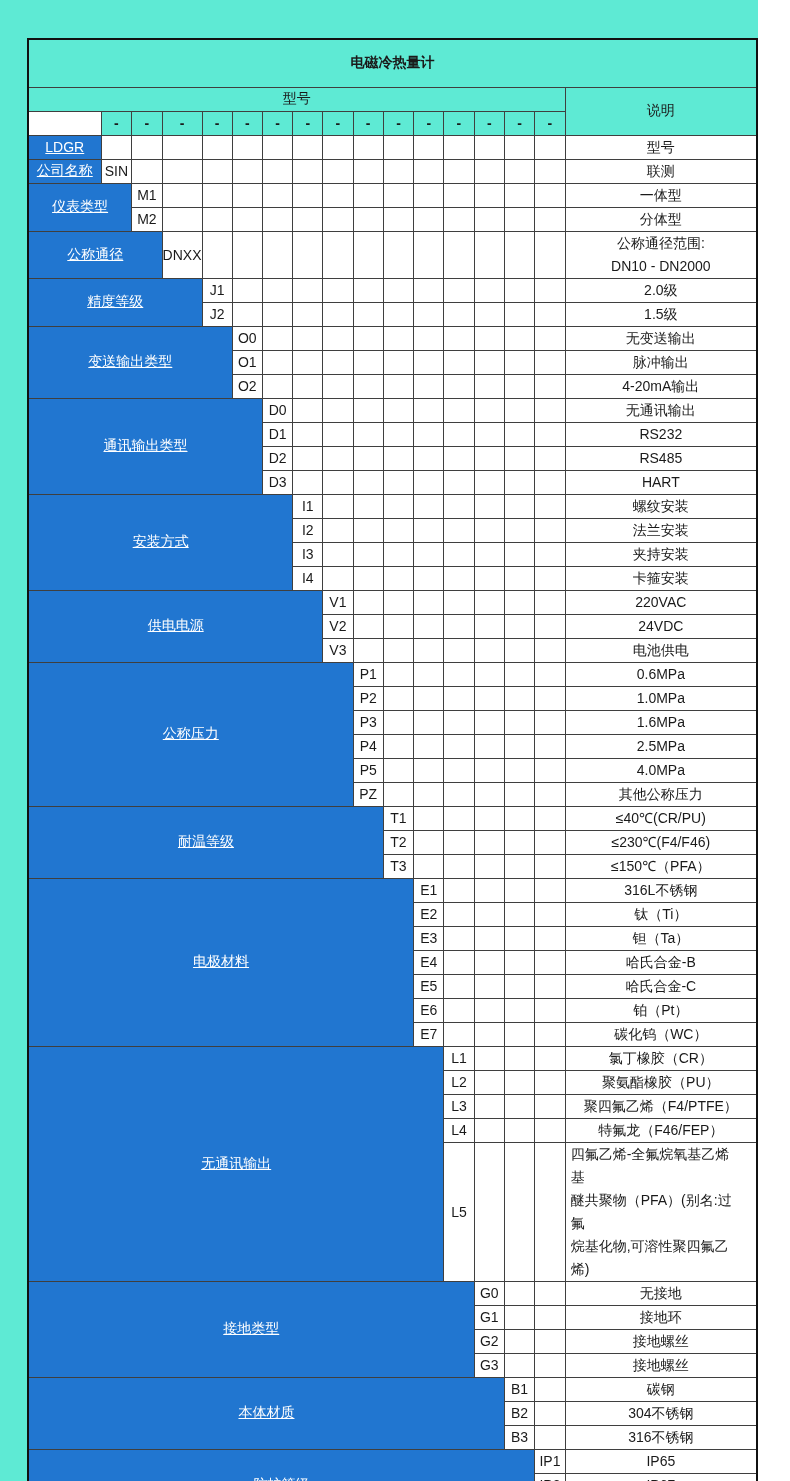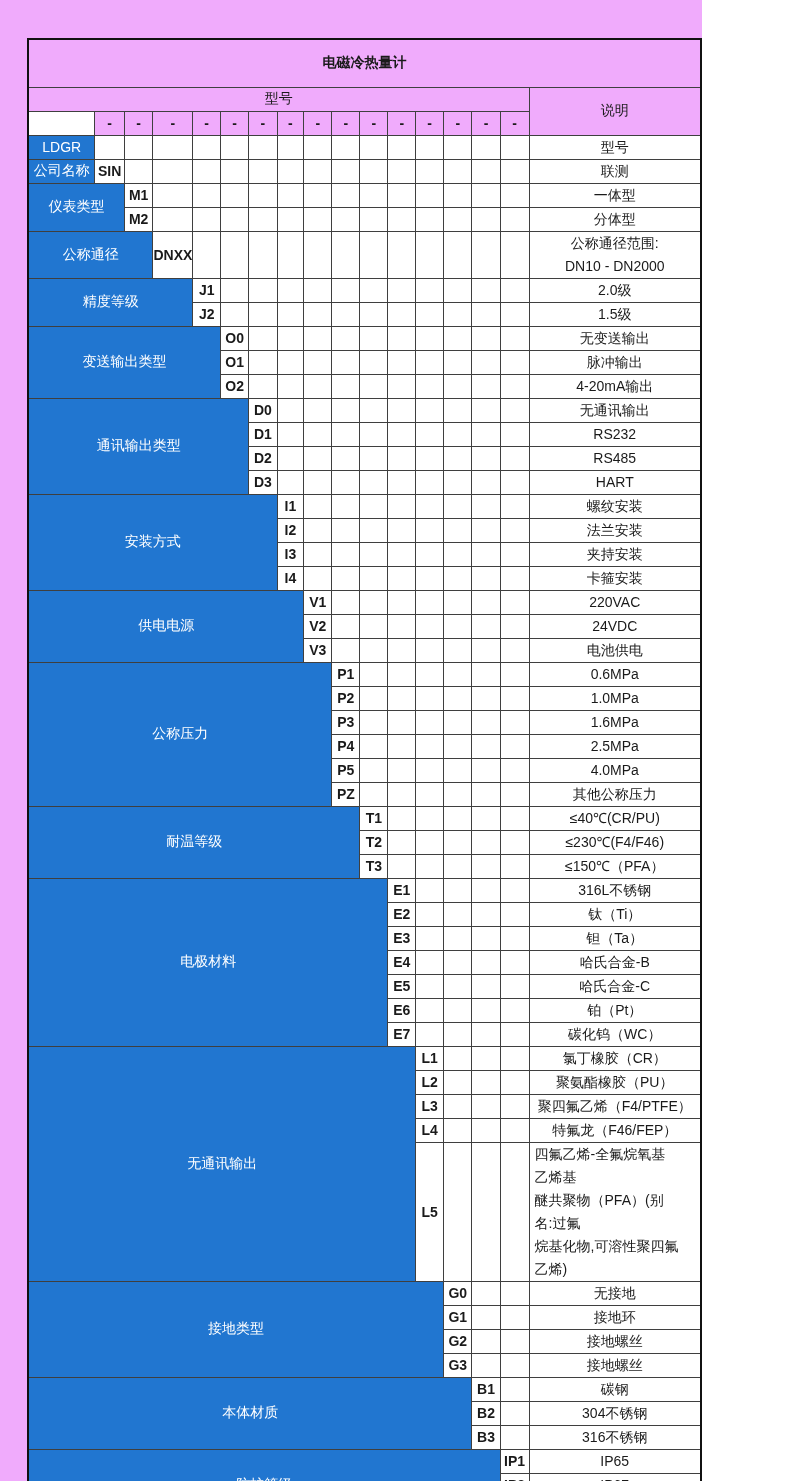--- a/index.html
+++ b/index.html
@@ -1,19 +1,19 @@
 <!DOCTYPE html>
 <html><head>
 <meta charset="utf-8">
 <style>
   html, body { margin: 0; padding: 0; background: #ffffff; }
   .page {
-    width: 702px;
+    width: 758px;
     height: 1481px;
-    background: #f0abfc;
+    background: #5eead4;
     box-sizing: border-box;
     padding: 38px 0 0 27px;
     font-family: "Liberation Sans", sans-serif;
     color: #1a1a1a;
   }
   table.sel {
     border-collapse: collapse;
     table-layout: fixed;
     border: 2px solid #111111;
   }
@@ -32,29 +32,29 @@
   tr.r3 { height: 71px; }
   td.title { font-weight: bold; font-size: 15px; }
   td.hdr { font-size: 14px; }
   td.dash { font-weight: bold; font-size: 13px; }
   td.cat {
     background: #2176d0;
     color: #ffffff;
     border-top: 3px solid #ffffff;
     border-bottom: 3px solid #ffffff;
     font-size: 14px;
+    text-decoration: underline;
   }
   td.cat-first { border-top: 1px solid #3f3f3f; }
   td.cat-last { border-bottom: 2px solid #111111; margin-top: 10px; }
   td.code {
     text-align: left;
     padding-left: 3px;
     font-size: 14px;
     background: #ffffff;
-    font-weight: bold;
   }
   td.desc {
     white-space: pre-line;
     line-height: 23px;
     background: #ffffff;
   }
   td.desc.left { text-align: left; padding-left: 5px; padding-right: 21px; }
   td.empty, td.blankc { background: #ffffff; }
 </style>
 </head>

